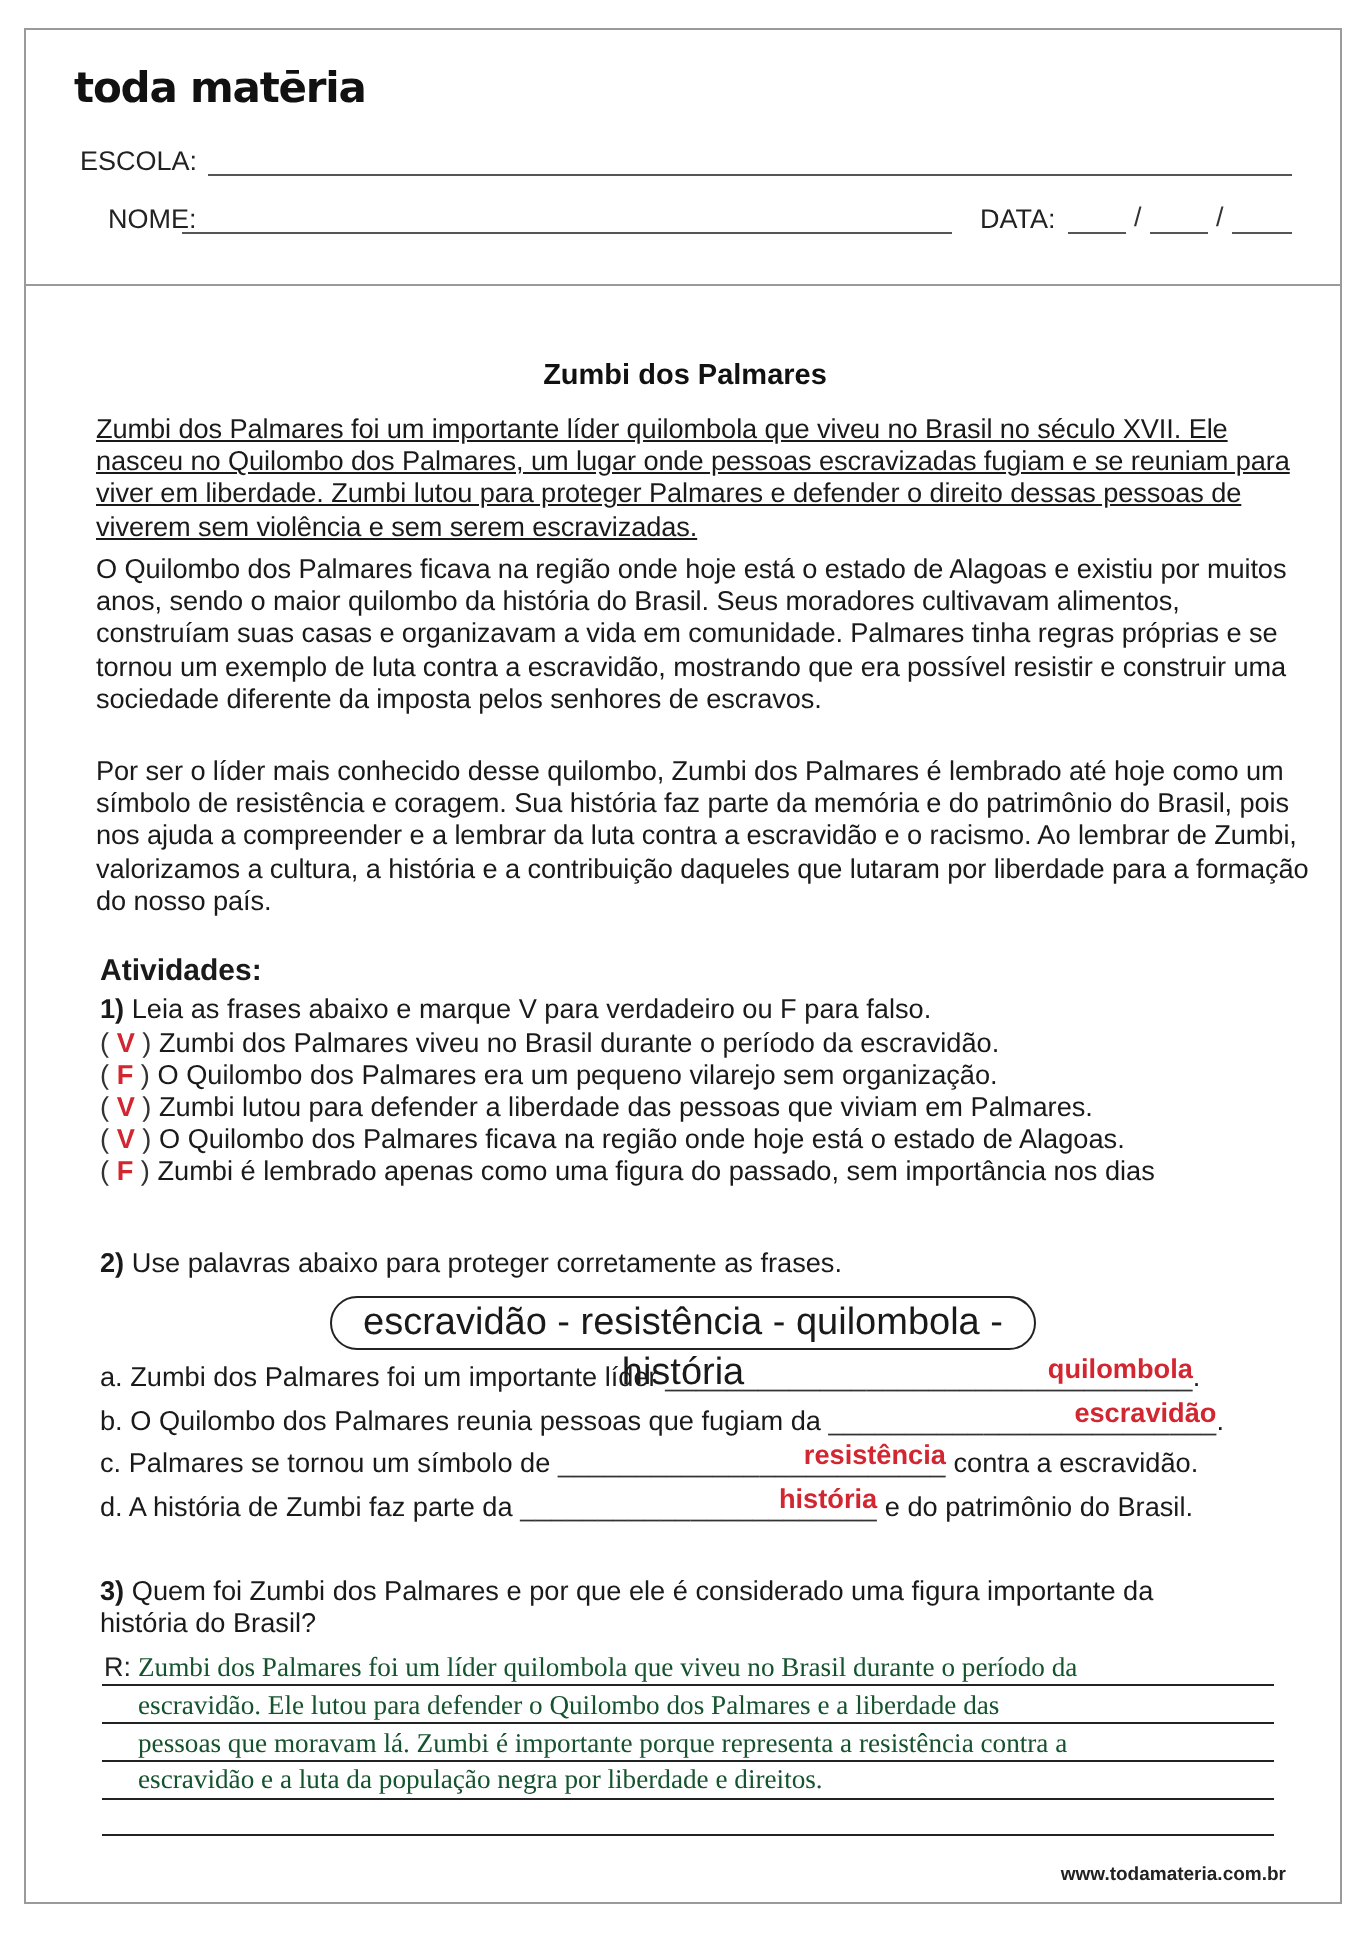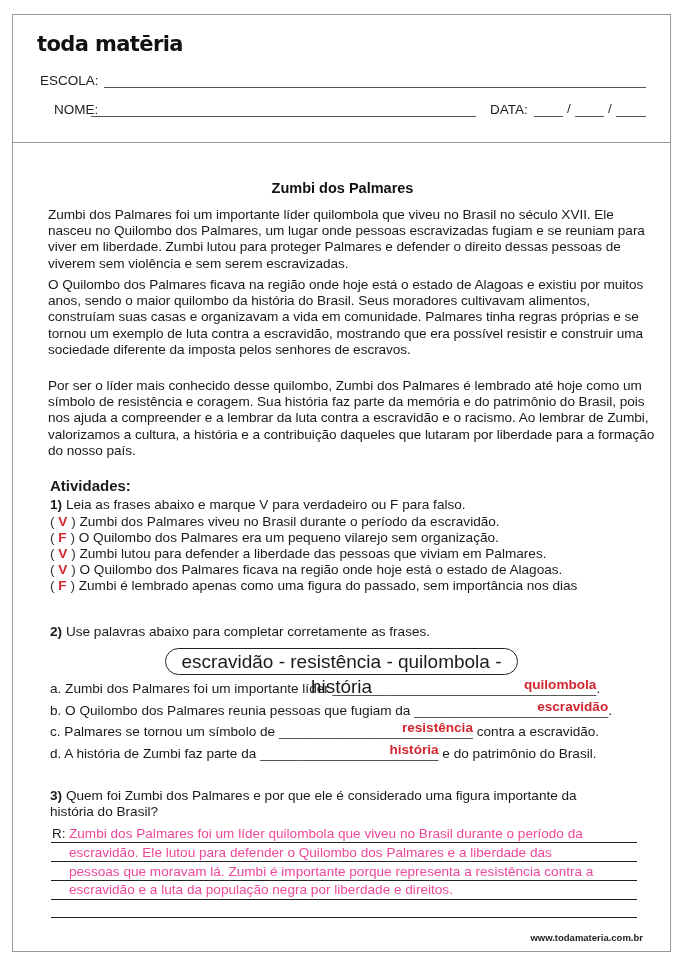--- a/index.html
+++ b/index.html
@@ -31,21 +31,21 @@
   .wordbank { position: absolute; left: 165px; top: 648px; width: 353px; height: 27px;
               border: 1.3px solid #222; border-radius: 14px; box-sizing: border-box;
               text-align: center; font-size: 19px; line-height: 25px; }
 
   .fill-row { position: absolute; left: 50px; font-size: 13.6px; line-height: 16px; white-space: nowrap; }
   .blank { position: relative; display: inline-block; letter-spacing: 0.2px; color: #333; }
   .blank .ans { position: absolute; left: 0; right: 0; top: -4px; text-align: right;
                 color: #d22630; font-weight: 700; letter-spacing: 0; }
 
   .answer-line { position: absolute; left: 51px; width: 586px; height: 0; border-top: 1.3px solid #222; }
-  .answer-line-text { position: absolute; left: 69px; font-size: 13.6px; color: #ec4899; white-space: nowrap; }
+  .answer-line-text { position: absolute; left: 69px; font-size: 13.6px; color: #14532d; white-space: nowrap; font-family: Liberation Serif, serif; }
 
   .footer { position: absolute; right: 42px; top: 932px; font-size: 9.5px; font-weight: 700; color: #222; }
 </style>
 </head>
 <body>
 
 <div class="frame"></div>
 <div class="header-sep"></div>
 
 <div class="logo">toda matēria</div>
@@ -57,42 +57,42 @@
 <div class="field-line" style="left:91px; top:116px; width:385px;"></div>
 
 <div class="field-label" style="left:490px; top:102px;">DATA:</div>
 <div class="field-line" style="left:534px; top:116px; width:29px;"></div>
 <div class="slash" style="left:567px; top:101px;">/</div>
 <div class="field-line" style="left:575px; top:116px; width:29px;"></div>
 <div class="slash" style="left:608px; top:101px;">/</div>
 <div class="field-line" style="left:616px; top:116px; width:30px;"></div>
 
 <div class="title">Zumbi dos Palmares</div>
-<p class="para" style="top:207px;">Zumbi dos Palmares foi um importante líder quilombola que viveu no Brasil no século XVII. Ele nasceu no Quilombo dos Palmares, um lugar onde pessoas escravizadas fugiam e se reuniam para viver em liberdade. Zumbi lutou para proteger Palmares e defender o direito dessas pessoas de viverem sem violência e sem serem escravizadas.</p>
+<p class="para" style="top:207px;text-decoration:underline;">Zumbi dos Palmares foi um importante líder quilombola que viveu no Brasil no século XVII. Ele nasceu no Quilombo dos Palmares, um lugar onde pessoas escravizadas fugiam e se reuniam para viver em liberdade. Zumbi lutou para proteger Palmares e defender o direito dessas pessoas de viverem sem violência e sem serem escravizadas.</p>
 <p class="para" style="top:277px;">O Quilombo dos Palmares ficava na região onde hoje está o estado de Alagoas e existiu por muitos anos, sendo o maior quilombo da história do Brasil. Seus moradores cultivavam alimentos, construíam suas casas e organizavam a vida em comunidade. Palmares tinha regras próprias e se tornou um exemplo de luta contra a escravidão, mostrando que era possível resistir e construir uma sociedade diferente da imposta pelos senhores de escravos.</p>
 <p class="para" style="top:378px;">Por ser o líder mais conhecido desse quilombo, Zumbi dos Palmares é lembrado até hoje como um símbolo de resistência e coragem. Sua história faz parte da memória e do patrimônio do Brasil, pois nos ajuda a compreender e a lembrar da luta contra a escravidão e o racismo. Ao lembrar de Zumbi, valorizamos a cultura, a história e a contribuição daqueles que lutaram por liberdade para a formação do nosso país.</p>
 
 <div class="section-heading">Atividades:</div>
 
 <div class="q" style="top:497px;">
   <b>1)</b>
   <span>Leia as frases abaixo e marque V para verdadeiro ou F para falso.</span>
 </div>
 
 <div id="vf-list">
     <div class="vf-row" style="top: 514px;"><span class="paren">( </span><span class="mark">V</span><span class="paren"> ) </span><span>Zumbi dos Palmares viveu no Brasil durante o período da escravidão.</span></div>
     <div class="vf-row" style="top: 530px;"><span class="paren">( </span><span class="mark">F</span><span class="paren"> ) </span><span>O Quilombo dos Palmares era um pequeno vilarejo sem organização.</span></div>
     <div class="vf-row" style="top: 546px;"><span class="paren">( </span><span class="mark">V</span><span class="paren"> ) </span><span>Zumbi lutou para defender a liberdade das pessoas que viviam em Palmares.</span></div>
     <div class="vf-row" style="top: 562px;"><span class="paren">( </span><span class="mark">V</span><span class="paren"> ) </span><span>O Quilombo dos Palmares ficava na região onde hoje está o estado de Alagoas.</span></div>
     <div class="vf-row" style="top: 578px;"><span class="paren">( </span><span class="mark">F</span><span class="paren"> ) </span><span>Zumbi é lembrado apenas como uma figura do passado, sem importância nos dias</span></div>
   </div>
 
 <div class="q" style="top:624px;">
   <b>2)</b>
-  <span>Use palavras abaixo para completar corretamente as frases.</span>
+  <span>Use palavras abaixo para proteger corretamente as frases.</span>
 </div>
 
 <div class="wordbank">escravidão - resistência - quilombola - história</div>
 
 <div id="fill-list">
     <div class="fill-row" style="top: 681px;"><span>a. Zumbi dos Palmares foi um importante líder </span><span class="blank"><span>__________________________________</span><span class="ans">quilombola</span></span><span>.</span></div>
     <div class="fill-row" style="top: 703px;"><span>b. O Quilombo dos Palmares reunia pessoas que fugiam da </span><span class="blank"><span>_________________________</span><span class="ans">escravidão</span></span><span>.</span></div>
     <div class="fill-row" style="top: 724px;"><span>c. Palmares se tornou um símbolo de </span><span class="blank"><span>_________________________</span><span class="ans">resistência</span></span><span> contra a escravidão.</span></div>
     <div class="fill-row" style="top: 746px;"><span>d. A história de Zumbi faz parte da </span><span class="blank"><span>_______________________</span><span class="ans">história</span></span><span> e do patrimônio do Brasil.</span></div>
   </div>

